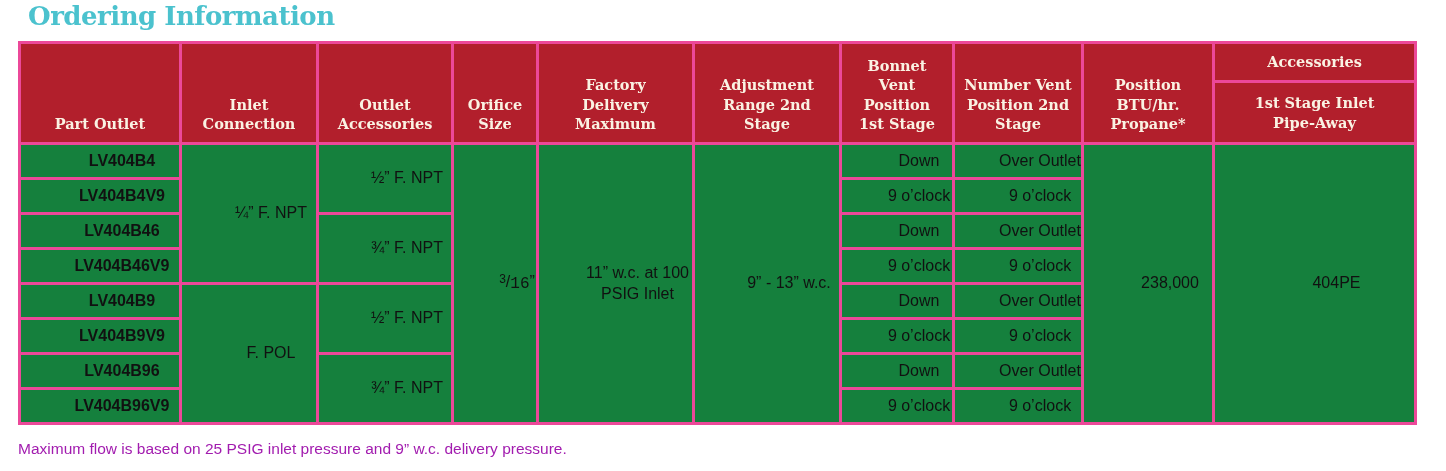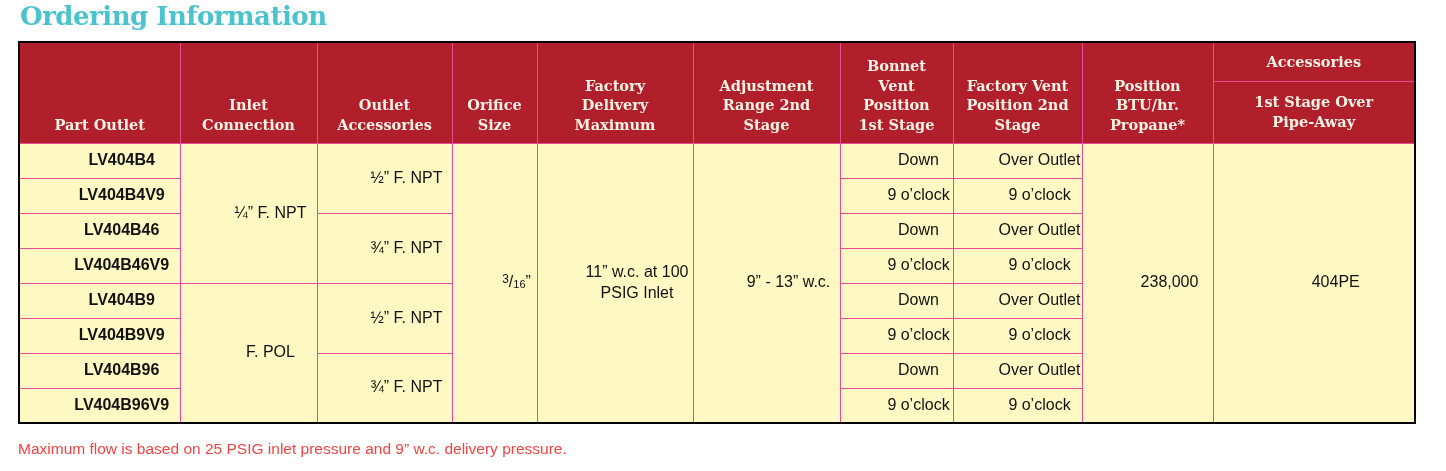--- a/index.html
+++ b/index.html
@@ -5,38 +5,38 @@
   * { margin: 0; padding: 0; box-sizing: border-box; }
   html, body {
     width: 1446px; height: 471px;
     background: #ffffff;
     font-family: "Liberation Sans", sans-serif;
     position: relative;
     overflow: hidden;
   }
   .page-title {
     position: absolute;
-    left: 20px; top: 1px;
+    left: 28px; top: 1px;
     font-family: "DejaVu Serif", serif;
     font-weight: bold;
     font-size: 26px;
     letter-spacing: -0.5px;
     color: #4BC2CE;
     white-space: nowrap;
   }
   table.ordering {
     position: absolute;
     left: 18px; top: 41px;
     border-collapse: collapse;
     table-layout: fixed;
     width: 1396px;
     border: 2px solid #000;
   }
   table.ordering th, table.ordering td {
-    border: 1px solid #ec4899;
+    border: 3px solid #ec4899;
   }
   table.ordering th {
     background: #B21F2C;
     color: #FAF2E3;
     font-family: "DejaVu Serif", serif;
     font-weight: bold;
     font-size: 14.5px;
     line-height: 1.35;
     text-align: center;
     vertical-align: bottom;
@@ -48,34 +48,34 @@
     padding: 0 20px;
   }
   table.ordering td {
     font-size: 16px;
     color: #111;
     text-align: center;
     vertical-align: middle;
     height: 35px;
     line-height: 1.3;
     white-space: pre-line;
-    background: #fef9c3;
+    background: #15803d;
     padding-left: 44px;
   }
   td.part-cell {
     font-weight: bold;
     color: #1373BA;
   }
   .frac-num { font-size: 12px; vertical-align: 4px; }
-  .frac-den { font-size: 11px; vertical-align: -1px; }
+  .frac-den { font-size: 16px; vertical-align: -1px; font-family: Liberation Mono, monospace; }
   .footnote {
     position: absolute;
     left: 18px; top: 440px;
     font-size: 15.5px;
-    color: #ef4444;
+    color: #a21caf;
     white-space: nowrap;
   }
   tr.hdr-top { height: 39px; }
   tr.hdr-sub { height: 62px; }
 </style>
 </head>
 <body>
 
 <h1 class="page-title">Ordering Information</h1>
 
@@ -104,30 +104,30 @@
       <th rowspan="2">Factory
 Delivery
 Maximum</th>
       <th rowspan="2">Adjustment
 Range 2nd
 Stage</th>
       <th rowspan="2">Bonnet
 Vent
 Position
 1st Stage</th>
-      <th rowspan="2">Factory Vent
+      <th rowspan="2">Number Vent
 Position 2nd
 Stage</th>
       <th rowspan="2">Position
 BTU/hr.
 Propane*</th>
       <th class="acc-top">Accessories</th>
     </tr>
     <tr class="hdr-sub">
-      <th class="acc-sub">1st Stage Over
+      <th class="acc-sub">1st Stage Inlet
 Pipe-Away</th>
     </tr>
   </thead>
   <tbody>
     <tr>
       <td class="part-cell">LV404B4</td>
       <td rowspan="4">¼” F. NPT</td>
       <td rowspan="2">½” F. NPT</td>
       <td rowspan="8"><span class="frac-num">3</span><span>/</span><span class="frac-den">16</span><span>”</span></td>
       <td rowspan="8">11” w.c. at 100

